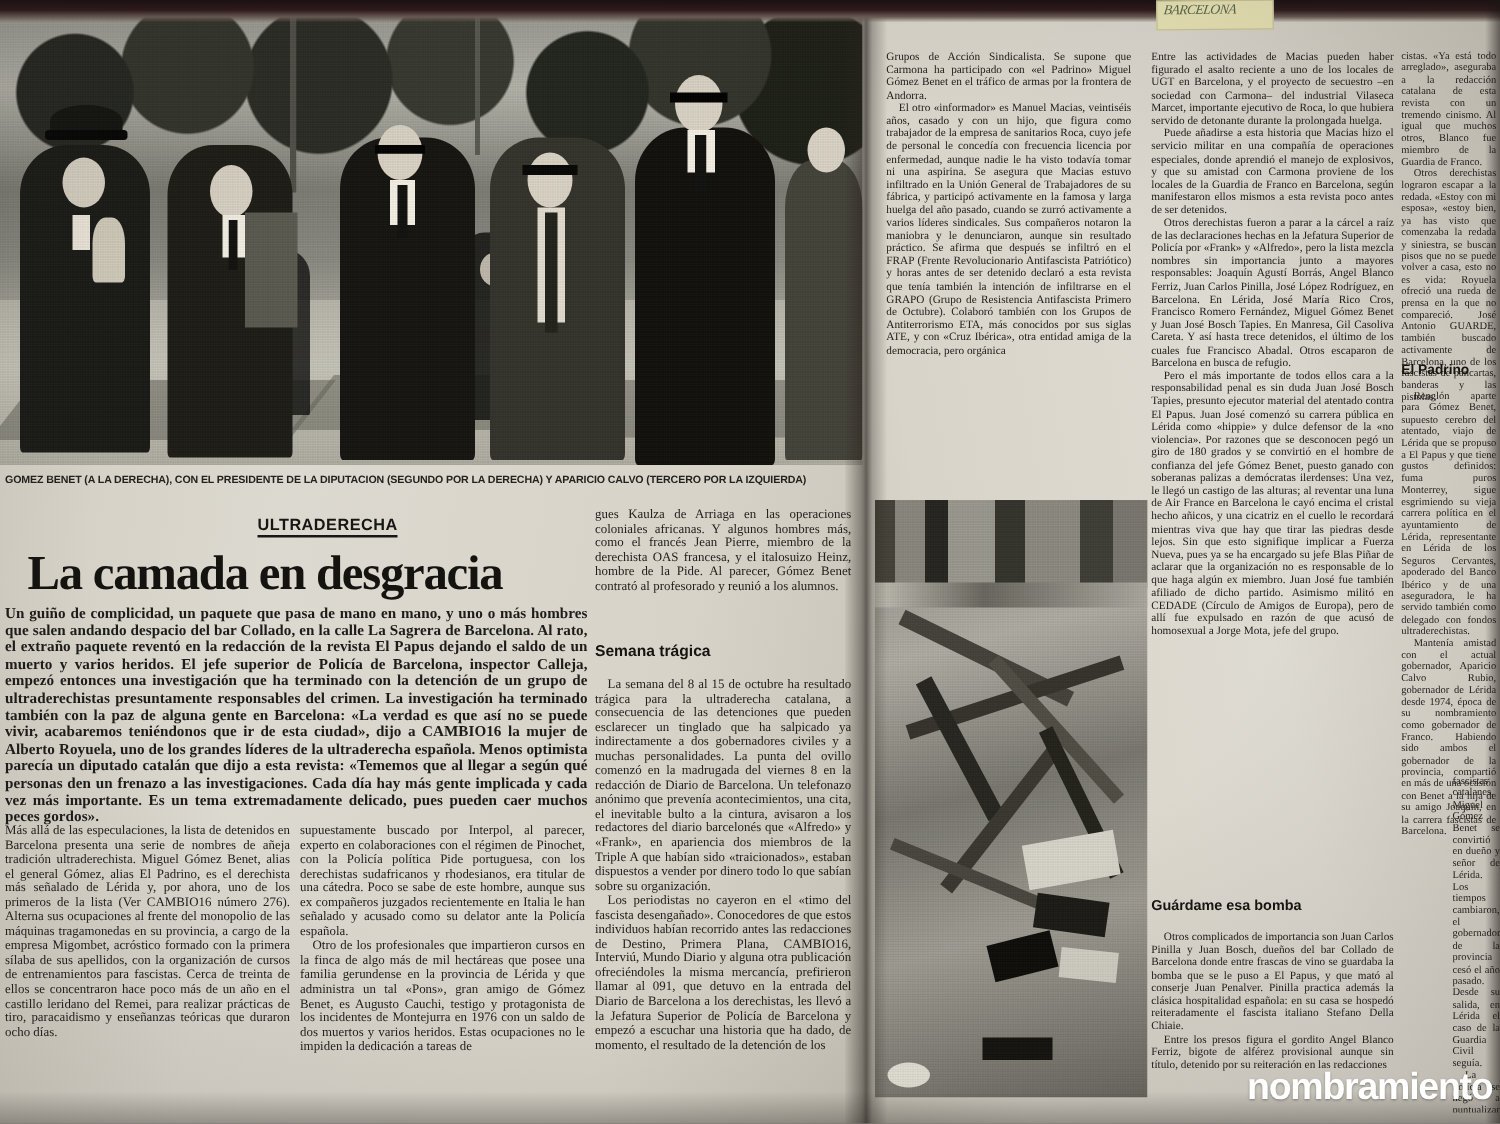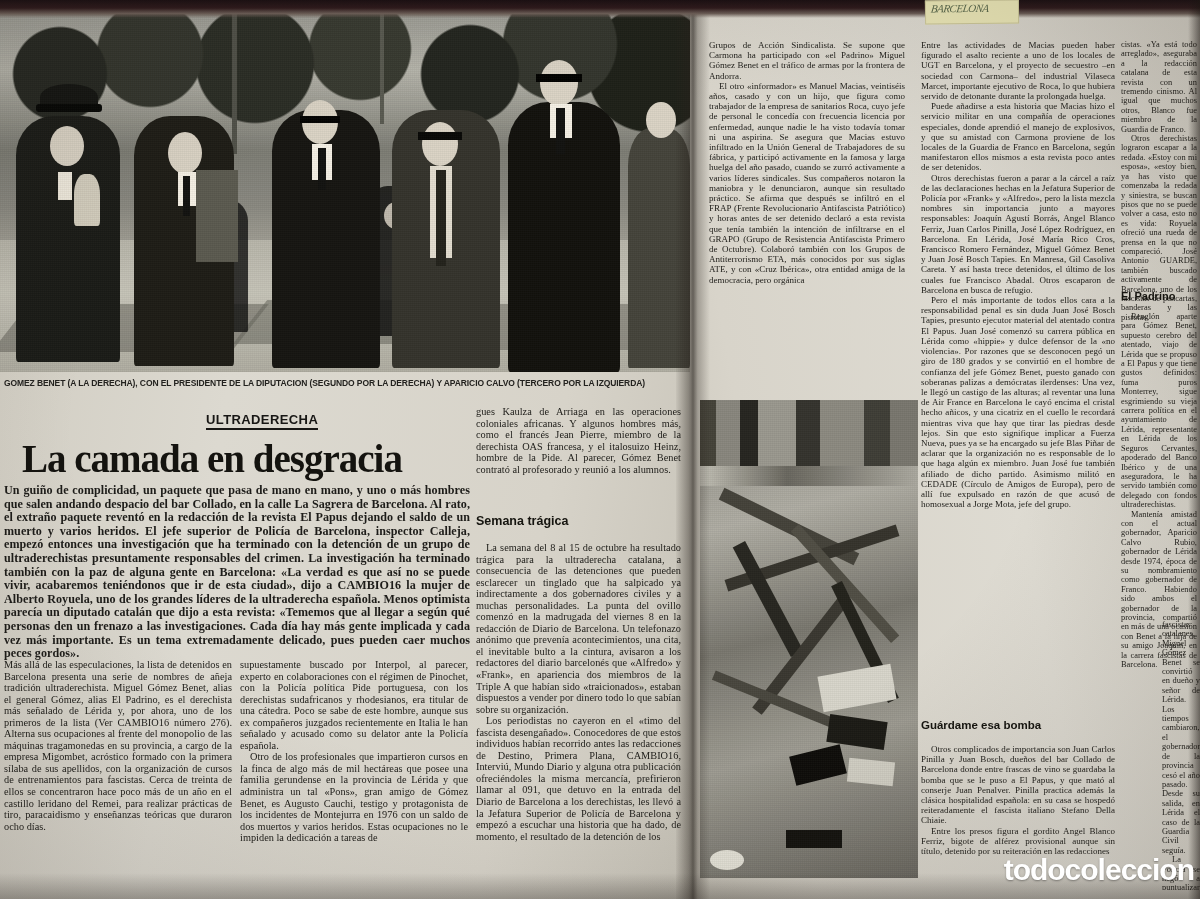--- a/index.html
+++ b/index.html
@@ -223,15 +223,15 @@
     <div class="topedge"></div>
     <div class="rightedge"></div>
     <div class="botshade"></div>
 
     <div class="sticker">
       <span>BARCELONA</span>
     </div>
 
     <div class="softness"></div>
 
-    <div class="wm">todocoleccion</div>
+    <div class="wm">nombramiento</div>
   </div>
 </div>
 
 </body></html>

